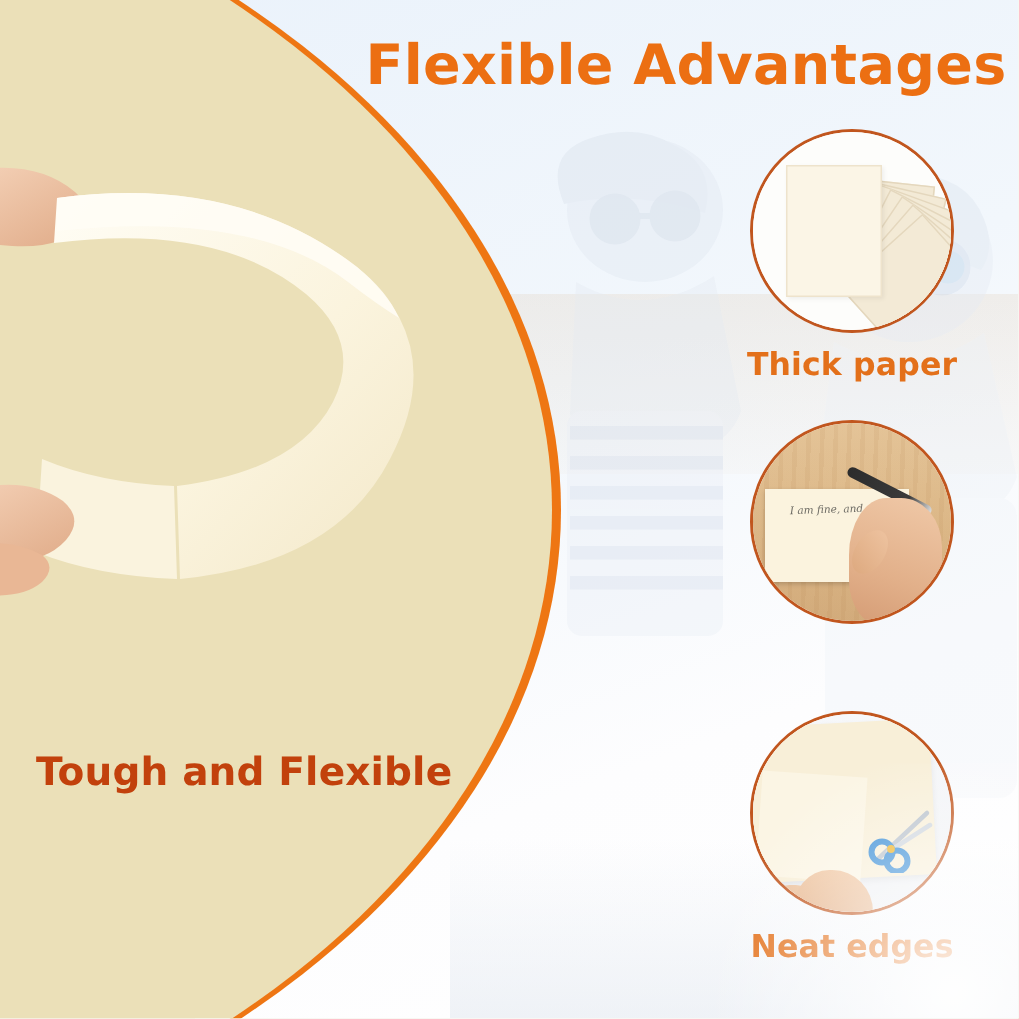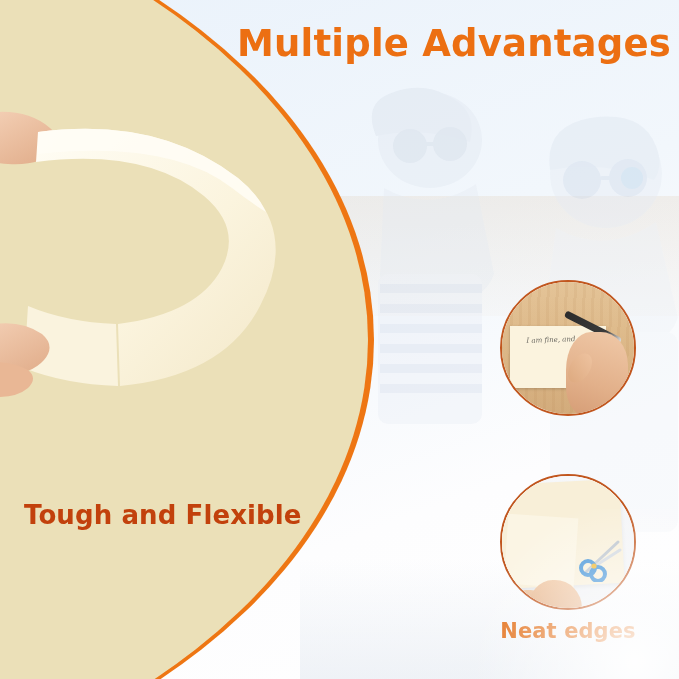--- a/index.html
+++ b/index.html
@@ -288,26 +288,41 @@
     <path d="M-20 18 q44 -8 70 14 q12 10 4 22 q-12 16 -46 14 q-34 -2 -48 -16 z" fill="url(#skinG)"></path>
 
     <path d="M38 36 q120 -16 200 46 q62 52 22 128 q-36 70 -140 80 l-2 -62 q80 -10 104 -56 q20 -40 -18 -72 q-58 -48 -168 -34 z" fill="url(#sheetG)"></path>
     <path d="M38 36 q120 -16 200 46 q20 16 28 34 q-16 -10 -34 -24 q-62 -48 -194 -34 z" fill="#fffdf6" opacity="0.85"></path>
     <path d="M118 290 q-54 -2 -94 -18 l4 -62 q38 16 88 18 z" fill="#faf3de"></path>
 
     <path d="M-24 232 q40 -12 66 6 q14 12 2 26 q-16 18 -52 14 q-34 -4 -44 -18 z" fill="url(#skinG)"></path>
     <path d="M-28 268 q34 -6 56 6 q10 8 0 18 q-14 12 -44 8 q-26 -4 -32 -14 z" fill="#e9b795"></path>
   </svg>
 
-  <div class="headline">Multiple Advantages</div>
+  <div class="headline">Flexible Advantages</div>
 
   <div class="left-copy">
     <h2 class="left-title">Tough and Flexible</h2>
   </div>
 
+  <div class="feature feature-1">
+    <div class="badge">
+      <div class="badge-inner sheet-fan">
+        <div class="fan-leaf" style="transform: rotate(6deg);"></div>
+        <div class="fan-leaf" style="transform: rotate(13deg);"></div>
+        <div class="fan-leaf" style="transform: rotate(20deg);"></div>
+        <div class="fan-leaf" style="transform: rotate(27deg);"></div>
+        <div class="fan-leaf" style="transform: rotate(34deg);"></div>
+        <div class="fan-leaf" style="transform: rotate(41deg);"></div>
+        <div class="fan-leaf" style="transform: rotate(48deg);"></div>
+        <div class="sheet-top"></div>
+      </div>
+    </div>
+    <div class="feature-label">Thick paper</div>
+  </div>
 
   <div class="feature feature-2">
     <div class="badge">
       <div class="badge-inner">
         <div class="wood"></div>
         <div class="note"></div>
         <div class="note-text">I am fine, and</div>
         <div class="pen"></div>
         <div class="hand-write"></div>
         <div class="thumb-write"></div>

